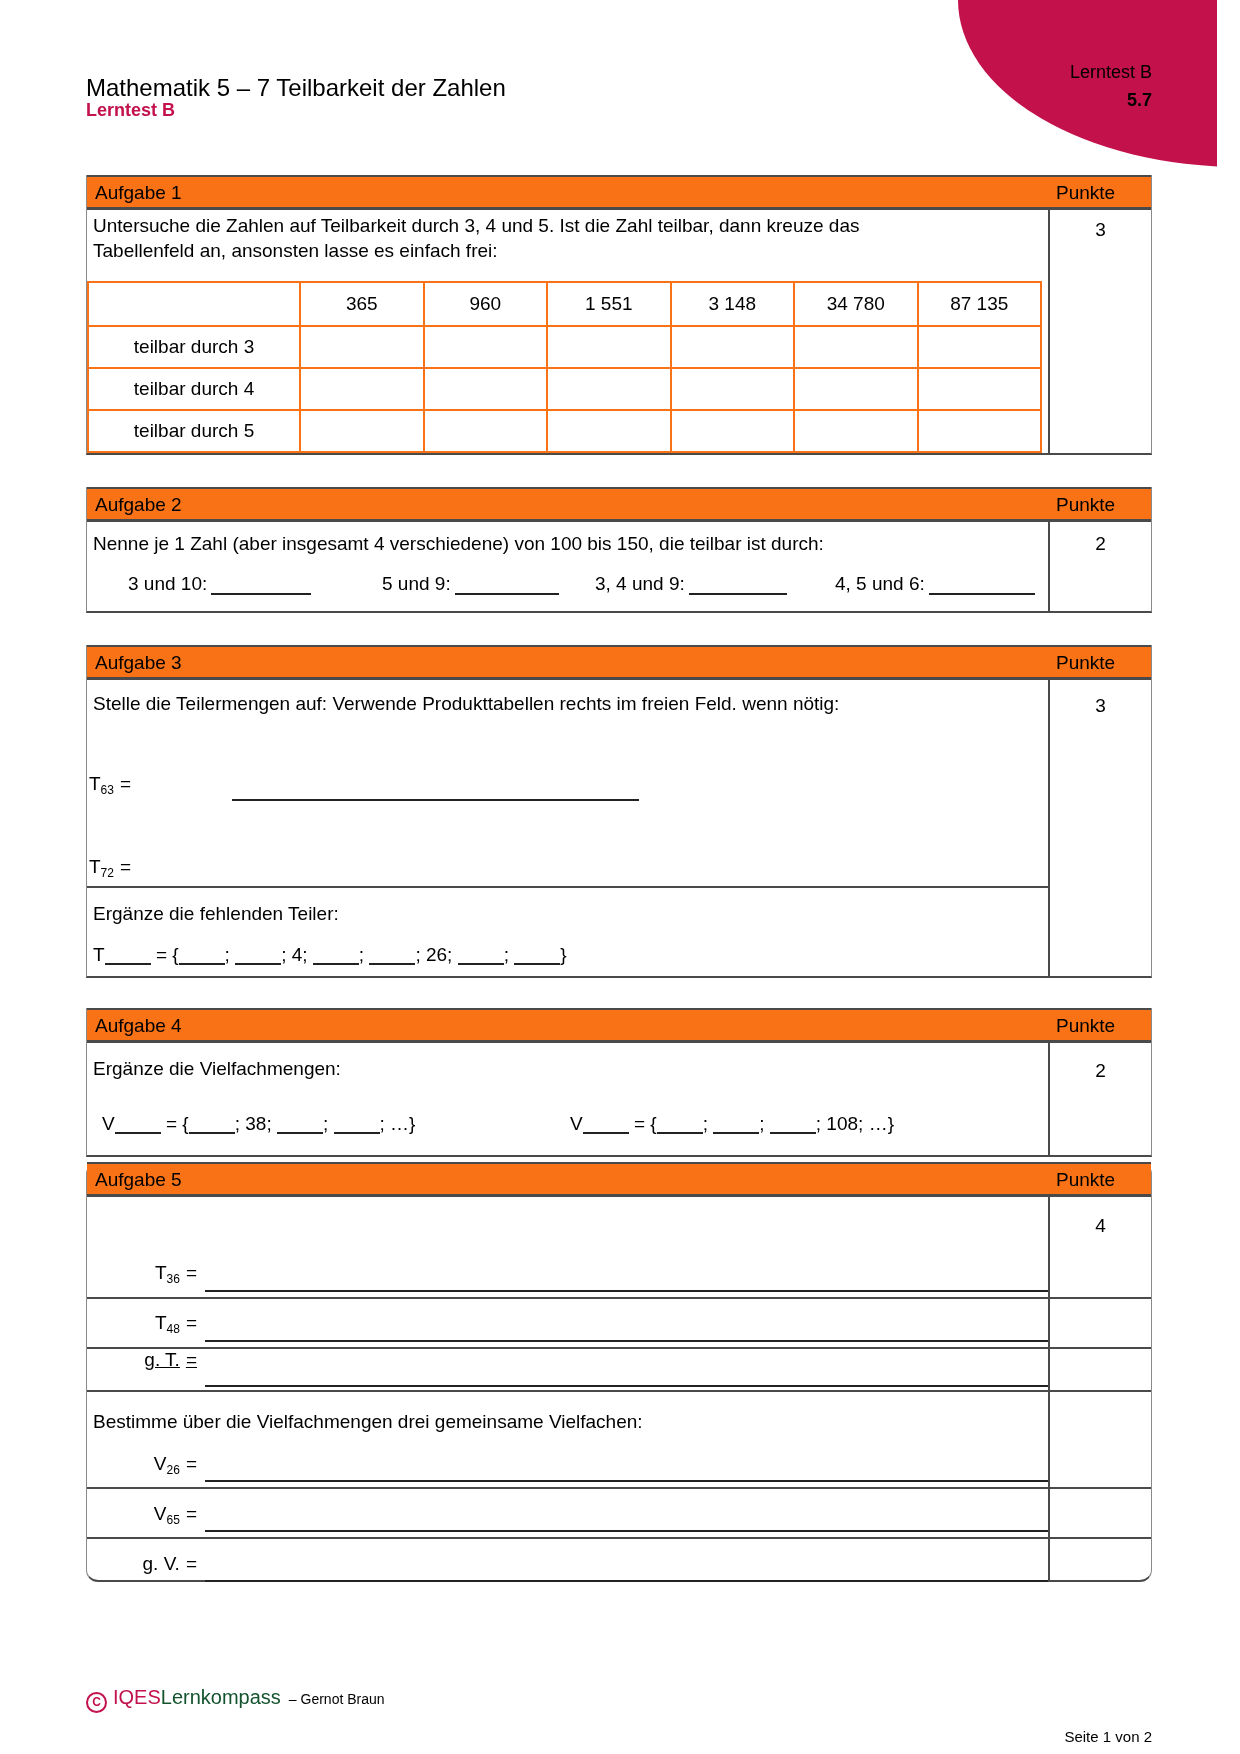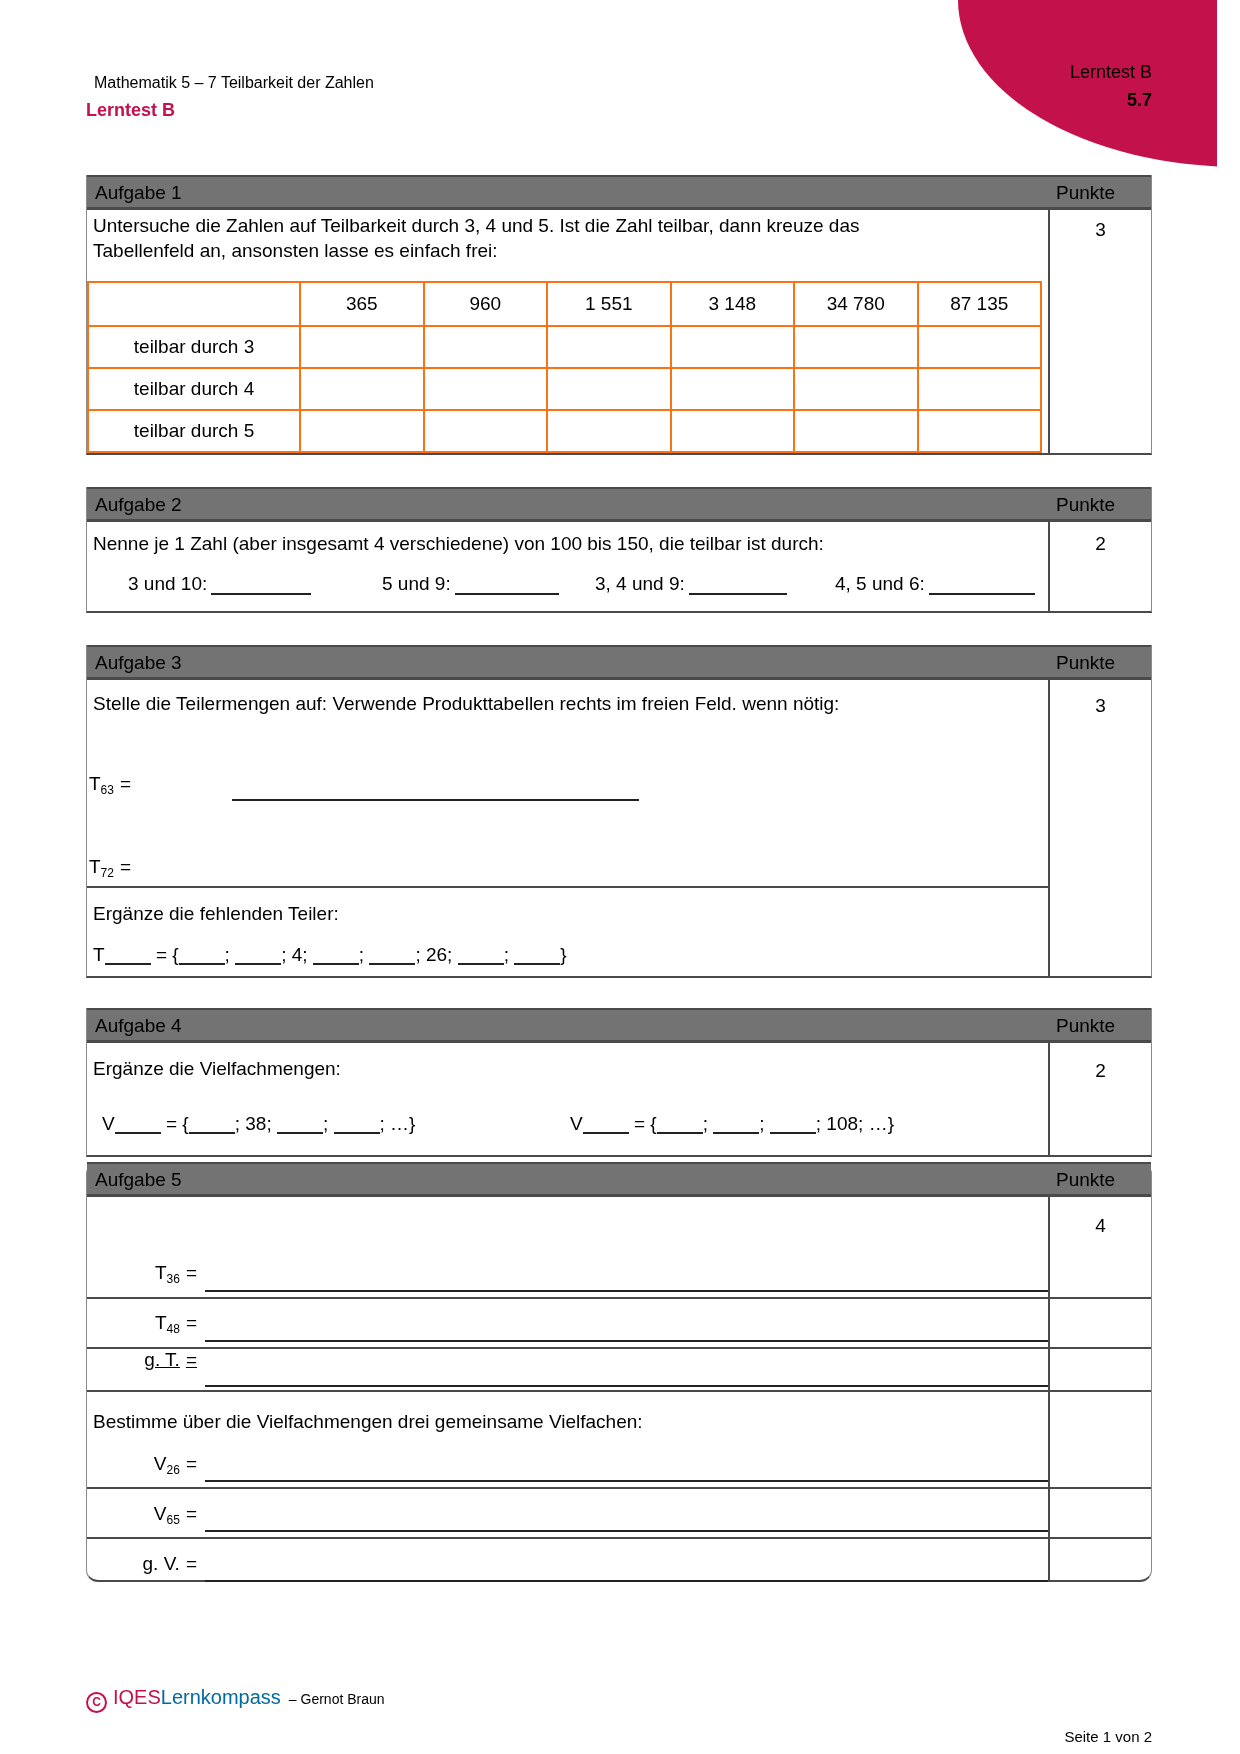--- a/index.html
+++ b/index.html
@@ -5,28 +5,28 @@
   html,body{margin:0;padding:0;background:#fff;}
   .page{position:relative;width:1217px;height:1754px;background:#fff;overflow:hidden;
         font-family:"Liberation Sans","DejaVu Sans",sans-serif;color:#000;}
 
   
   .corner-blob{position:absolute;left:958px;top:0;width:282px;height:167px;
                background:#C3114B;border-bottom-left-radius:100% 100%;}
   .corner-l1{position:absolute;right:88px;top:62px;font-size:18px;color:#000;}
   .corner-l2{position:absolute;right:88px;top:90px;font-size:18px;font-weight:bold;color:#000;}
 
-  .doc-title{position:absolute;left:86px;top:74px;font-size:16px;margin-left:8px;}
+  .doc-title{position:absolute;left:86px;top:74px;font-size:24px;}
   .doc-subtitle{position:absolute;left:86px;top:100px;font-size:18px;font-weight:bold;color:#C3114B;}
 
   
   .task{position:absolute;left:86px;width:1066px;box-sizing:border-box;
         border-left:1px solid #8a8a8a;border-right:1px solid #8a8a8a;border-bottom:2px solid #4A4A4A;}
   .task-header{position:absolute;left:0;right:0;top:0;height:35px;box-sizing:border-box;
-               background:#737373;border-top:2px solid #4A4A4A;border-bottom:3px solid #4A4A4A;}
+               background:#f97316;border-top:2px solid #4A4A4A;border-bottom:3px solid #4A4A4A;}
   .task-title{position:absolute;left:8px;top:5px;font-size:19px;}
   .points-label{position:absolute;left:969px;top:5px;font-size:19px;}
   .pcol-divider{position:absolute;left:961px;top:0;bottom:0;width:2px;background:#4A4A4A;}
   .points-value{position:absolute;left:961px;width:105px;text-align:center;font-size:19px;}
   .instr{position:absolute;left:6px;font-size:19px;line-height:25px;}
   .rowline{position:absolute;height:0;border-top:2px solid #4A4A4A;}
 
   .blank{display:inline-block;border-bottom:2px solid #222;height:22px;vertical-align:-5px;}
   .tok-blank{display:inline-block;width:46px;border-bottom:2px solid #222;height:20px;vertical-align:-4px;}
   .tok-text{font-size:19px;}
@@ -46,21 +46,21 @@
   .ans-label{position:absolute;font-size:19px;white-space:nowrap;}
   .ans-label.ra{left:0;width:110px;text-align:right;}
   .ans-blank{position:absolute;border-bottom:2px solid #222;}
   .fill-line{position:absolute;font-size:19px;white-space:nowrap;}
 
   
   .footer-left{position:absolute;left:86px;top:1686px;white-space:nowrap;}
   .c-circle{display:inline-block;width:17px;height:17px;border:2px solid #C3114B;border-radius:50%;
             color:#C3114B;font-size:12px;font-weight:bold;text-align:center;line-height:17px;vertical-align:-2px;}
   .brand-red{color:#C3114B;font-size:20px;margin-left:6px;}
-  .brand-gray{color:#0369a1;font-size:20px;text-align:right;}
+  .brand-gray{color:#14532d;font-size:20px;text-align:right;}
   .author{font-size:14px;margin-left:8px;}
   .footer-right{position:absolute;left:952px;width:200px;text-align:right;top:1692px;font-size:15px;margin-top:36px;}
 </style>
 </head>
 <body>
 
 <div class="page">
 
   <div class="corner-blob">
     <div class="corner-l1">Lerntest B</div>

